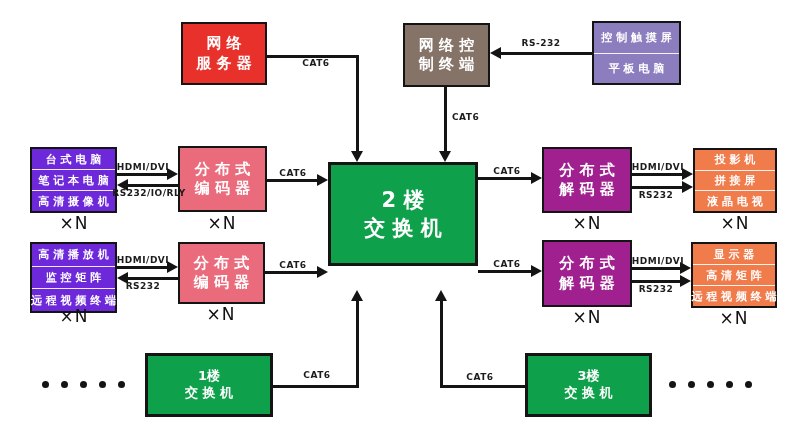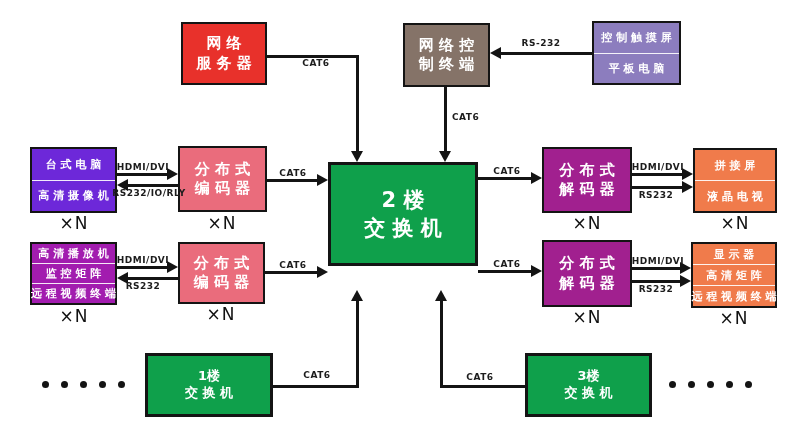--- a/index.html
+++ b/index.html
@@ -55,29 +55,30 @@
     <div class="row">平 板 电 脑</div>
   </div>
 
   <div class="node two" style="left:403px;top:23px;width:87px;height:64px;background:#857368">
     <span>网 络 控</span>
     <span>制 终 端</span>
   </div>
 
   <div class="node rows" style="left:30px;top:147px;width:87px;height:66px;background:#6d28d9">
     <div class="row">台 式 电 脑</div>
+    <div class="row">笔 记 本 电 脑</div>
     <div class="row">高 清 摄 像 机</div>
   </div>
 
   <div class="node two" style="left:178px;top:146px;width:89px;height:66px;background:#ea6c7c">
     <span>分 布 式</span>
     <span>编 码 器</span>
   </div>
 
-  <div class="node rows" style="left:30px;top:242px;width:87px;height:63px;background:#a21caf">
+  <div class="node rows" style="left:30px;top:242px;width:87px;height:71px;background:#6d28d9">
     <div class="row">高 清 播 放 机</div>
     <div class="row">监 控 矩 阵</div>
     <div class="row">远 程 视 频 终 端</div>
   </div>
 
   <div class="node two" style="left:178px;top:242px;width:87px;height:62px;background:#ea6c7c">
     <span>分 布 式</span>
     <span>编 码 器</span>
   </div>
 
@@ -90,20 +91,21 @@
     <span>分 布 式</span>
     <span>解 码 器</span>
   </div>
 
   <div class="node two" style="left:542px;top:240px;width:90px;height:67px;background:#a1208f">
     <span>分 布 式</span>
     <span>解 码 器</span>
   </div>
 
   <div class="node rows" style="left:693px;top:148px;width:84px;height:65px;background:#f07b4b">
+    <div class="row">投 影 机</div>
     <div class="row">拼 接 屏</div>
     <div class="row">液 晶 电 视</div>
   </div>
 
   <div class="node rows" style="left:691px;top:242px;width:86px;height:66px;background:#f07b4b">
     <div class="row">显 示 器</div>
     <div class="row">高 清 矩 阵</div>
     <div class="row">远 程 视 频 终 端</div>
   </div>
 

